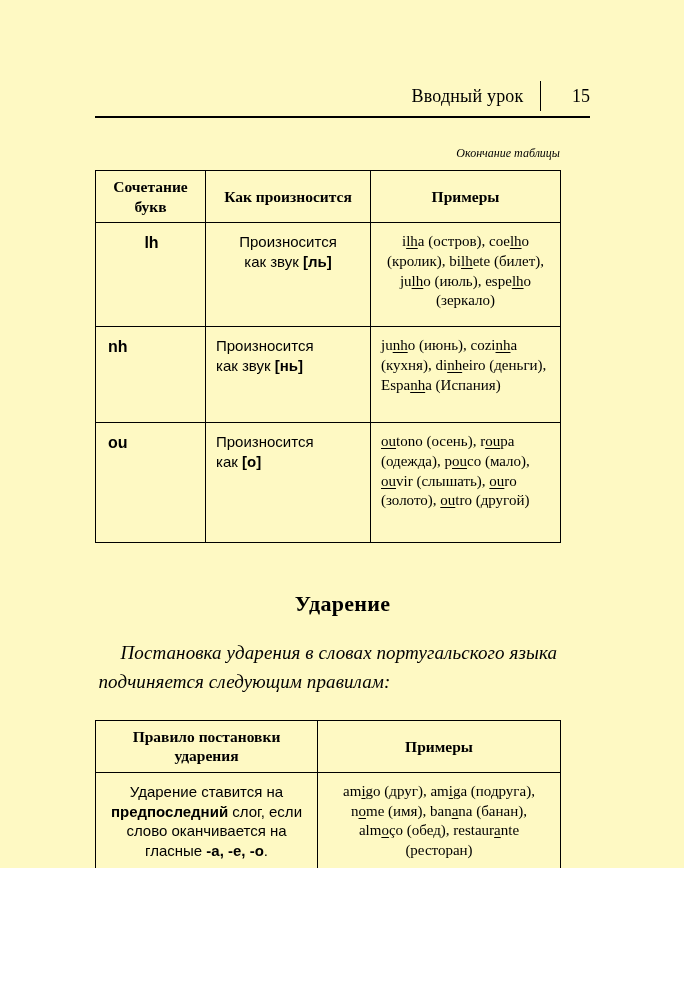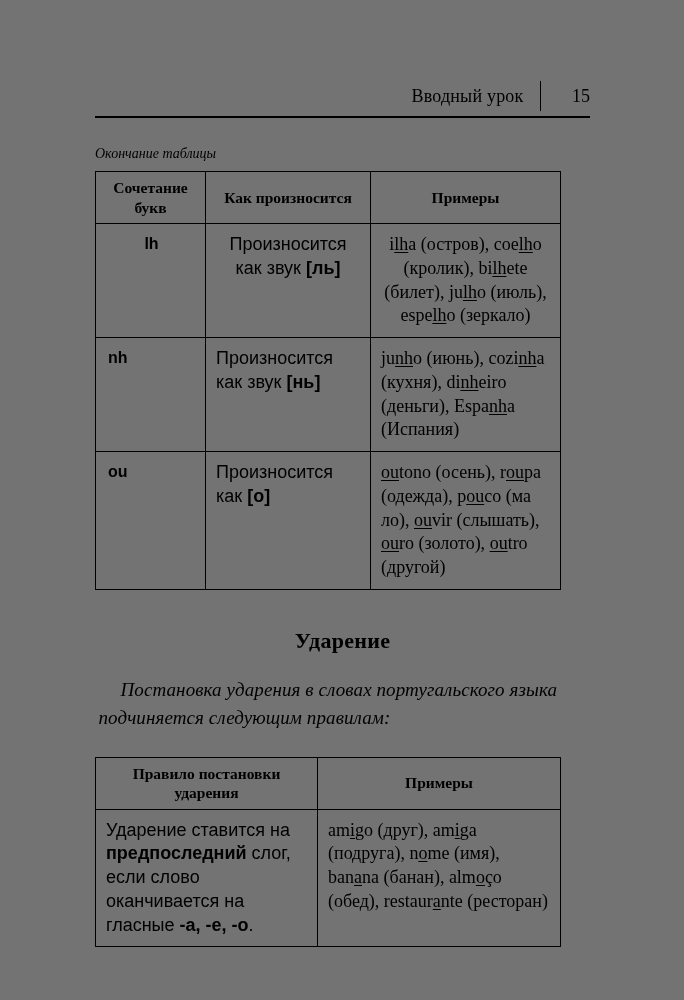--- a/index.html
+++ b/index.html
@@ -1,22 +1,22 @@
 <!DOCTYPE html>
 <html><head>
 <meta charset="utf-8">
 <title>Вводный урок — 15</title>
 <style>
   * { box-sizing: border-box; margin: 0; padding: 0; }
   html, body { background: #ffffff; }
   .page {
     position: relative;
     width: 684px;
-    height: 1000px;
-    background: #737373;
+    height: 868px;
+    background: #fef9c3;
     color: #000;
     font-family: "Liberation Serif", serif;
     overflow: hidden;
   }
   .content { margin: 0 94px 0 95px; } 
 
   
   .page-header { padding-top: 80px; }
   .header-row {
     display: flex;
@@ -41,44 +41,45 @@
   }
   .header-rule {
     height: 2px;
     background: #000;
     margin-top: 4px;
   }
 
   
   .table-note {
     margin-top: 28px;
+    text-align: right;
     padding-right: 30px;
     font-style: italic;
-    font-size: 14px;
+    font-size: 12px;
   }
 
   
   table {
     border-collapse: collapse;
     margin-top: 9px;
     table-layout: fixed;
   }
   table, th, td { border: 1.5px solid #000; padding-left: 40px; }
   th {
     font-size: 15.5px;
     font-weight: bold;
     text-align: center;
     vertical-align: middle;
     padding: 6px 6px;
     line-height: 1.25;
   }
   td {
     vertical-align: top;
     padding: 9px 10px;
-    font-size: 18px;
+    font-size: 15px;
     line-height: 1.32;
   }
   u { text-underline-offset: 2px; }
 
   .t1 { width: 465px; }
   .t1 col.c1 { width: 110px; }
   .t1 col.c2 { width: 165px; }
   .t1 col.c3 { width: 190px; }
   .t1 thead tr { height: 52px; }
   .t1 tbody tr:nth-child(1) { height: 104px; text-align: center; }
@@ -90,41 +91,41 @@
     font-size: 16px;
     padding-left: 12px;
   }
   .t1 td.pron {
     font-family: "Liberation Sans", sans-serif;
   }
   .t1 td.ex { }
 
   
   .section-heading {
-    margin-top: 38px;
+    margin-top: 48px;
     text-align: center;
     font-size: 22px;
     font-weight: bold;
     letter-spacing: 0.3px;
   }
   .intro {
     margin: 22px auto 0 auto;
     width: 488px;
     font-size: 19px;
     line-height: 1.5;
     text-indent: 22px;
     letter-spacing: 0.1px;
     font-style: italic;
   }
 
   .t2 { width: 465px; margin-top: 24px; }
   .t2 col.c1 { width: 222px; }
   .t2 col.c2 { width: 243px; }
   .t2 thead tr { height: 50px; }
-  .t2 tbody tr { height: 112px; }
+  .t2 tbody tr { height: 112px; text-align: center; }
   .t2 td.rule {
     font-family: "Liberation Sans", sans-serif;
   }
   .t2 td.ex { }
 </style>
 </head>
 <body>
 
 <div class="page">
   <div class="content">

